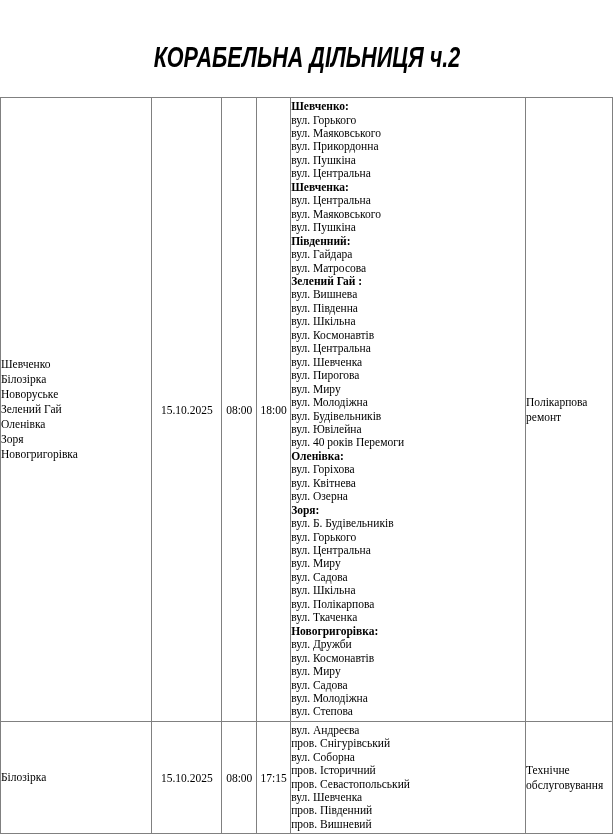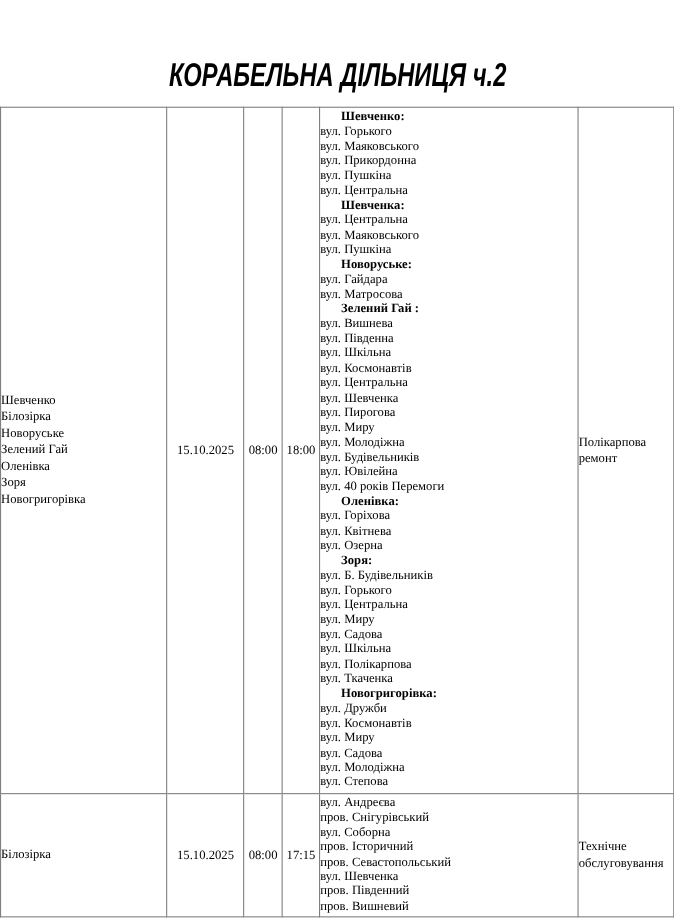--- a/index.html
+++ b/index.html
@@ -5,21 +5,21 @@
   html, body { margin: 0; padding: 0; }
   body {
     width: 613px; height: 837px;
     background: #ffffff;
     overflow: hidden;
     position: relative;
     font-family: "Liberation Serif", serif;
     color: #000000;
   }
   .title-wrap {
-    position: absolute; top: 53px; left: 0; width: 613px;
+    position: absolute; top: 41px; left: 0; width: 613px;
     text-align: center;
   }
   .title-inner {
     display: inline-block;
     font-family: "Liberation Sans", sans-serif;
     font-style: italic;
     font-weight: 700;
     font-size: 30px;
     line-height: 32px;
     transform: scaleX(0.72);
@@ -41,21 +41,21 @@
   tr.row-main   { height: 624px; }
   tr.row-second { height: 112px; }
   td.c-settlements { padding-left: 5px; line-height: 15.1px; }
   td.c-date  { text-align: center; }
   td.c-time  { text-align: center; }
   td.c-streets {
     vertical-align: top;
     padding: 2px 0 0 4px;
     line-height: 13.45px;
   }
-  td.c-streets .locality-header { font-weight: 700; margin-left: 19px; }
+  td.c-streets .locality-header { font-weight: 700; }
   td.c-work {
     padding-left: 6px; padding-right: 1px;
     line-height: 15px;
     border-right: none;
   }
 </style>
 </head>
 <body>
 
 <div class="title-wrap">
@@ -89,21 +89,21 @@
           <div class="locality-header">Шевченко:</div>
           <div>вул. Горького</div>
           <div>вул. Маяковського</div>
           <div>вул. Прикордонна</div>
           <div>вул. Пушкіна</div>
           <div>вул. Центральна</div>
           <div class="locality-header">Шевченка:</div>
           <div>вул. Центральна</div>
           <div>вул. Маяковського</div>
           <div>вул. Пушкіна</div>
-          <div class="locality-header">Новоруське:</div>
+          <div class="locality-header">Південний:</div>
           <div>вул. Гайдара</div>
           <div>вул. Матросова</div>
           <div class="locality-header">Зелений Гай :</div>
           <div>вул. Вишнева</div>
           <div>вул. Південна</div>
           <div>вул. Шкільна</div>
           <div>вул. Космонавтів</div>
           <div>вул. Центральна</div>
           <div>вул. Шевченка</div>
           <div>вул. Пирогова</div>

